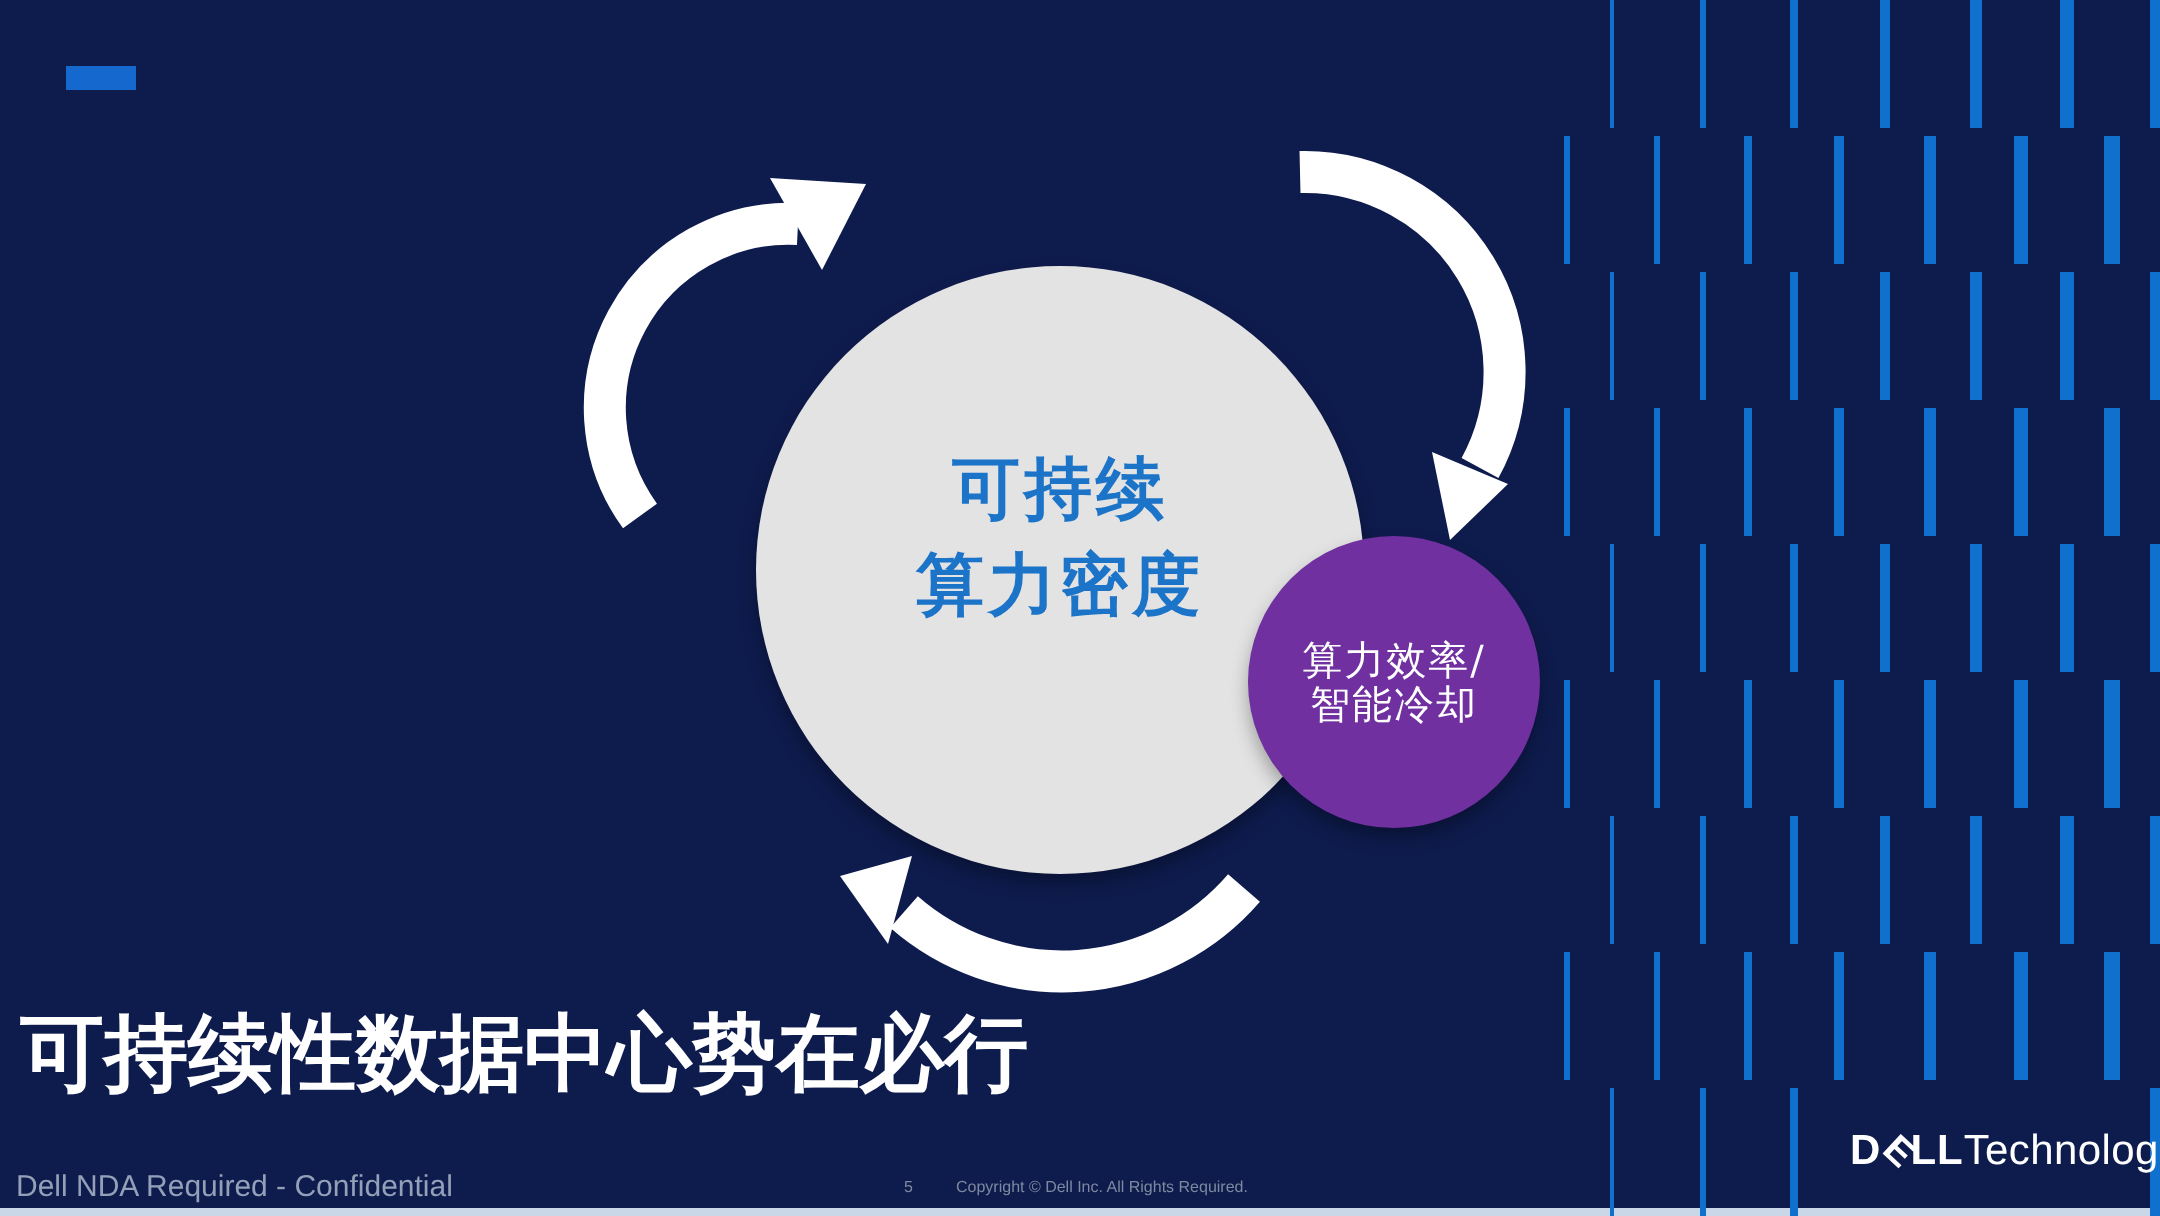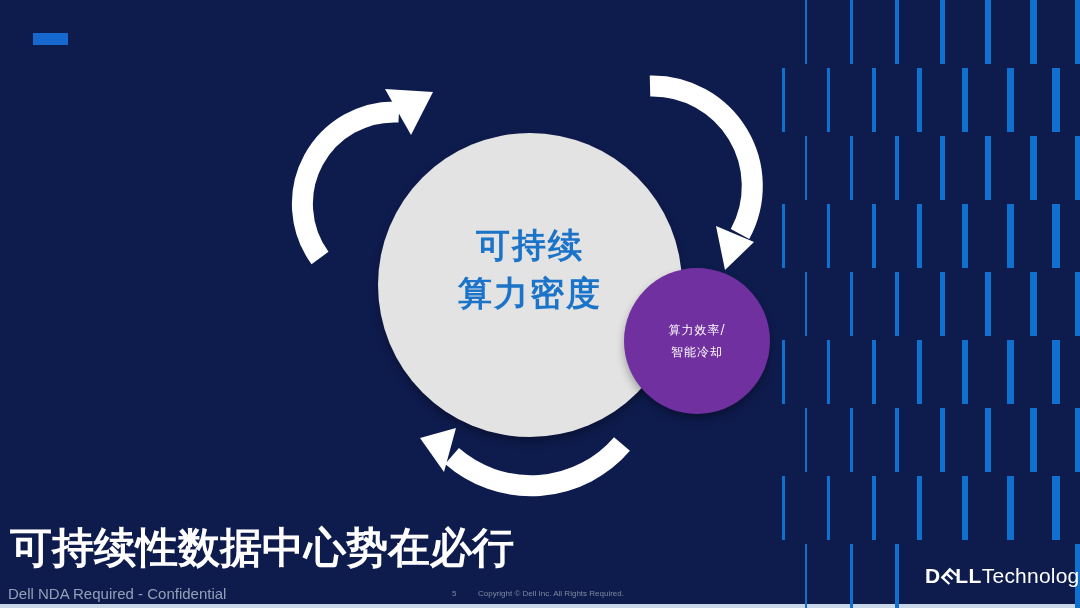--- a/index.html
+++ b/index.html
@@ -27,24 +27,24 @@
   .circle-hub   { left:378px; top:133px; width:304px; height:304px; background:var(--c-gray,#E3E3E4);justify-content:center; }
   .circle-top   { left:447px; top:22px;  width:156px; height:156px;
                   background:linear-gradient(126deg, var(--c-green,#17A23C) 0%, var(--c-green,#17A23C) 50%, var(--c-blue,#0A6BC4) 50%, var(--c-blue,#0A6BC4) 100%); }
   .circle-left  { left:287px; top:266px; width:150px; height:150px; background:var(--c-pink,#CF4F87); }
   .circle-right { left:624px; top:268px; width:146px; height:146px; background:var(--c-purple,#7030A0); }
   .hub-text { transform:translateY(-16px); color:var(--c-hubtext,#1C74C8);
               font-family:"DejaVu Serif", serif; font-weight:700; font-size:34px; line-height:48px; letter-spacing:2px; }
   .sat-text { color:#FFFFFF; font-family:"DejaVu Serif", serif; }
   .circle-top  .sat-text { font-size:20px; line-height:25px; letter-spacing:1px; }
   .circle-left .sat-text { font-size:17px; letter-spacing:2px; }
-  .circle-right .sat-text { font-size:12px; line-height:22px; letter-spacing:1px; }
+  .circle-right .sat-text { font-size:20px; line-height:22px; letter-spacing:1px; }
   
-  .title { position:absolute; left:10px; top:526px; color:#FFFFFF;
-           font-family:Liberation Mono, monospace; font-weight:700; font-size:42px; line-height:50px; white-space:nowrap; }
+  .title { position:absolute; left:10px; top:503px; color:#FFFFFF;
+           font-family:Liberation Serif, serif; font-weight:700; font-size:42px; line-height:50px; white-space:nowrap; }
   
   .f-left { position:absolute; left:8px; top:585px; font-size:15px; color:var(--c-ftext,#93A0B8); }
   .f-page { position:absolute; left:452px; top:589px; font-size:8px; color:var(--c-copytext,#7E89A0); }
   .f-copy { position:absolute; left:478px; top:589px; font-size:8px; color:var(--c-copytext,#7E89A0); }
   .f-line { position:absolute; left:0; top:604px; width:1080px; height:4px; background:var(--c-line,#C9D7E9); z-index:2; }
   
   .logo { position:absolute; left:925px; top:564px; z-index:4; color:#FFFFFF; white-space:nowrap; }
   .logo .dell { font-weight:700; font-size:21px; letter-spacing:0.5px; }
   .logo .tilted-e { display:inline-block; transform:rotate(43deg) scale(0.92); transform-origin:50% 55%; }
   .logo .tech { font-weight:300; font-size:21px; letter-spacing:0.2px; }

